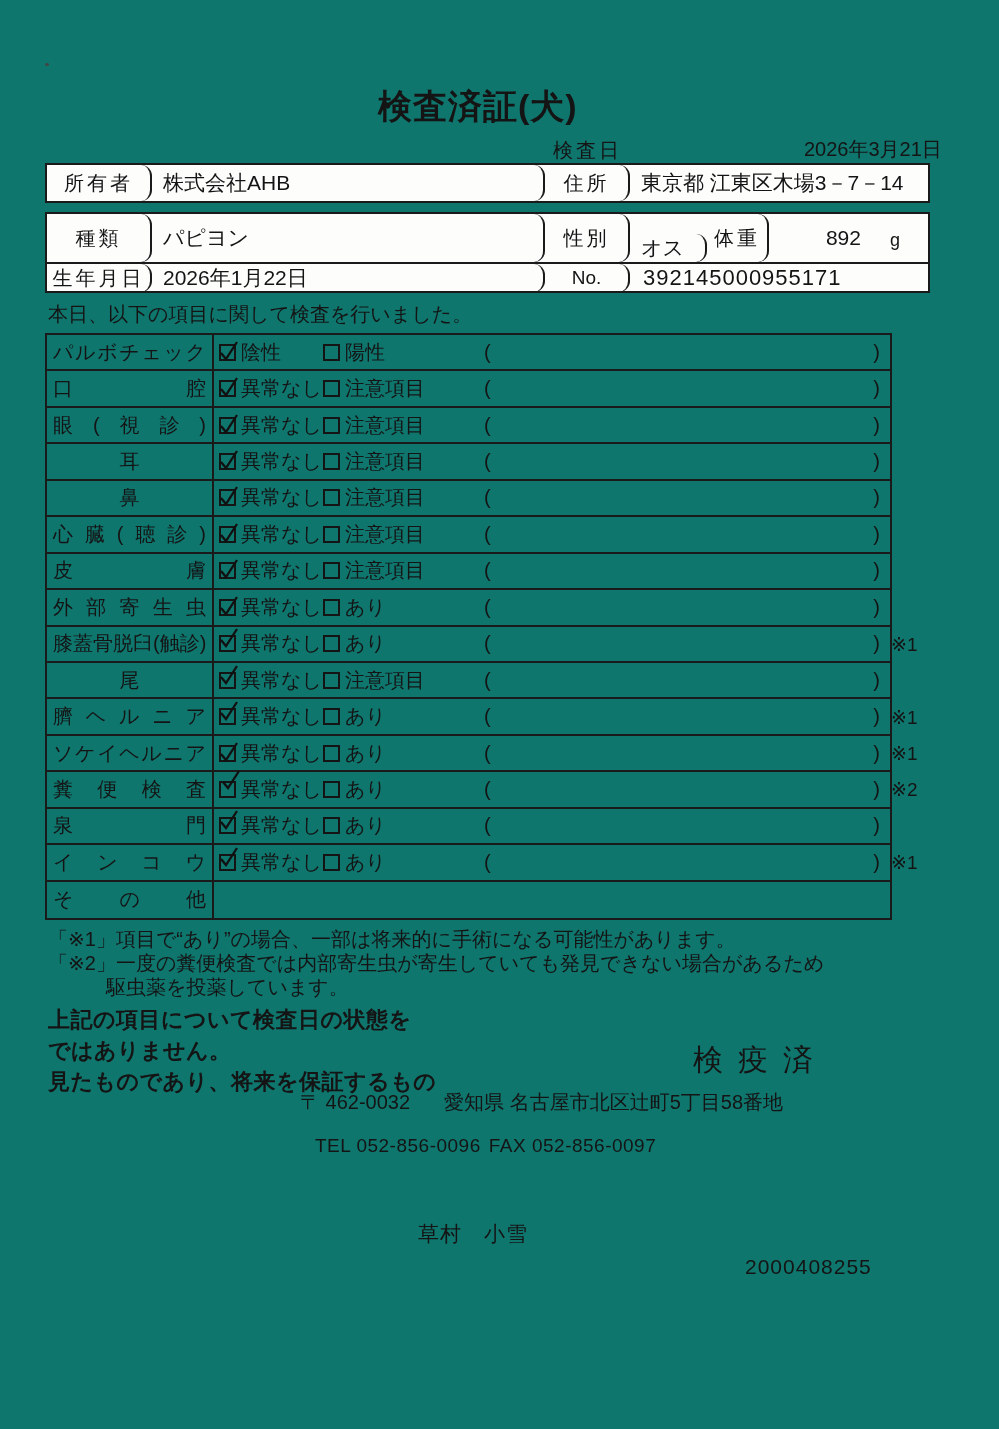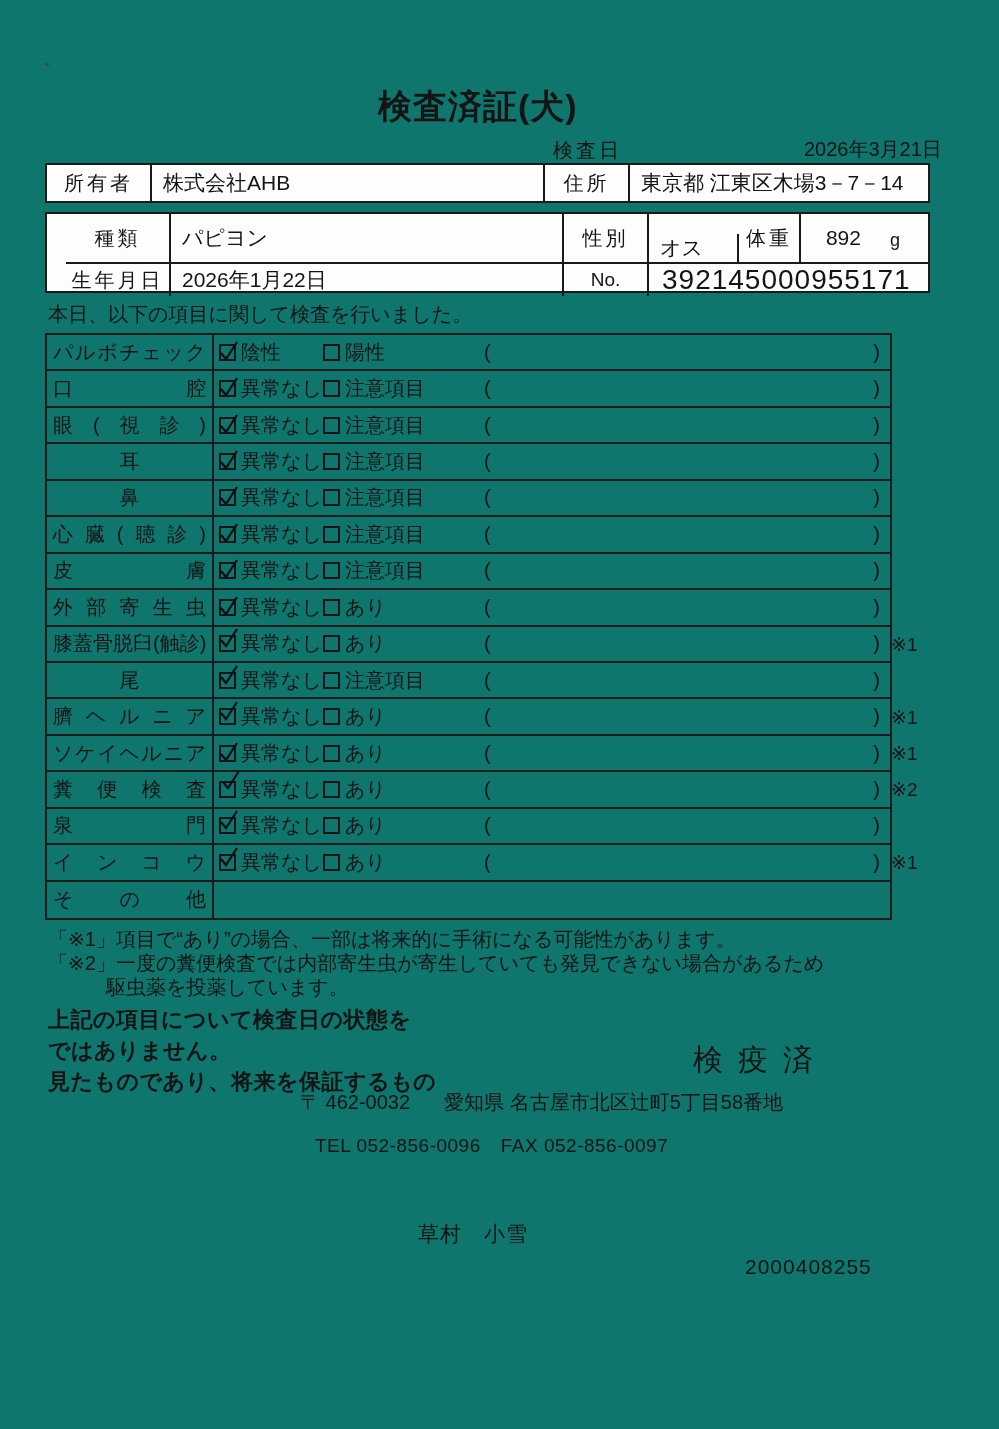--- a/index.html
+++ b/index.html
@@ -12,33 +12,33 @@
   .abs{position:absolute;}
   .speck{position:absolute;left:45px;top:63px;width:4px;height:3px;background:#444;border-radius:50%;}
   .title{left:378px;top:84px;font-size:34px;font-weight:bold;letter-spacing:1px;}
   .insp-label{left:553px;top:137px;font-size:20px;letter-spacing:3px;}
   .insp-date{left:773px;top:136px;font-size:20px;margin-left:31px;}
 
   
   .tbl{position:absolute;border:2px solid #1a1a1a;box-sizing:border-box;display:flex;flex-direction:column;background:#fdfdfc;}
   .trow{display:flex;flex:1;}
   .trow.bb{border-bottom:2px solid #1a1a1a;}
-  .tcell{display:flex;align-items:center;box-sizing:border-box;white-space:nowrap;overflow:visible;}
+  .tcell{display:flex;align-items:center;box-sizing:border-box;white-space:nowrap;overflow:visible;border-radius:11px;}
   .tcell.rb{border-right:2px solid #1a1a1a;}
   .lab{justify-content:center;font-size:20px;letter-spacing:3px;}
   .val{padding-left:11px;font-size:21px;}
 
   .owner-tbl{left:45px;top:163px;width:885px;height:40px;}
-  .pet-tbl{left:45px;top:212px;width:885px;height:81px;padding-left:19px;}
+  .pet-tbl{left:45px;top:212px;width:885px;height:81px;}
   .w-owner{width:105px;} .w-ownerval{width:393px;} .w-addr{width:85px;} .w-addrval{flex:1;}
-  .w-sex{width:90px;margin-top:20px;} .w-wt{width:62px;}
+  .w-sex{width:77px;margin-top:20px;} .w-wt{width:62px;}
   .wt-val{flex:1;justify-content:flex-end;padding-right:28px;gap:29px;}
   .wt-num{font-size:21px;} .wt-unit{font-size:18px;padding-top:4px;}
   .no-lab{letter-spacing:0;font-size:19px;}
-  .no-val{flex:1;padding-left:13px;font-size:28px;letter-spacing:1px;}
+  .no-val{flex:1;padding-left:13px;font-size:22px;letter-spacing:1px;}
 
   .intro{left:48px;top:301px;font-size:20px;}
 
   
   .cl{position:absolute;left:45px;top:333px;width:847px;border:2px solid #1a1a1a;box-sizing:border-box;display:flex;flex-direction:column;}
   .cl-row{display:flex;height:36.45px;box-sizing:border-box;border-bottom:2px solid #1a1a1a;position:relative;}
   .cl-row:last-child{border-bottom:none;}
   .cl-label{width:167px;box-sizing:border-box;border-right:2px solid #1a1a1a;padding:0 6px;font-size:20px;display:flex;align-items:center;white-space:nowrap;}
   .cl-label.justify{justify-content:space-between;}
   .cl-label.center{justify-content:center;}
@@ -52,21 +52,21 @@
   .chk.high{top:-11px;}
   .chk.float{top:-15px;left:-2px;}
   .chk polyline{fill:none;stroke:#101010;stroke-width:2.3;stroke-linejoin:miter;stroke-linecap:butt;}
   .cl-note{position:absolute;right:-43px;top:50%;transform:translateY(-50%);font-size:19px;width:42px;text-align:left;}
 
   .notes{left:48px;top:927px;font-size:20px;line-height:24px;}
   .notes .indent{margin-left:58px;}
   .statement{left:48px;top:1004px;font-size:22px;font-weight:bold;line-height:31px;letter-spacing:0.5px;}
   .stamp{left:693px;top:1040px;font-size:30px;letter-spacing:15px;white-space:nowrap;}
   .postal-row{left:300px;top:1089px;font-size:20px;display:flex;gap:34px;white-space:nowrap;}
-  .tel-row{left:315px;top:1135px;font-size:19px;display:flex;gap:20px;white-space:nowrap;letter-spacing:0.5px;}
+  .tel-row{left:315px;top:1135px;font-size:19px;display:flex;gap:8px;white-space:nowrap;letter-spacing:0.5px;}
   .clinic-name{left:312px;top:1184px;font-size:27px;letter-spacing:1px;}
   .vet-name{left:418px;top:1220px;font-size:21px;letter-spacing:1px;}
   .serial{left:745px;top:1255px;font-size:21px;letter-spacing:1px;}
 </style>
 </head>
 <body>
 
 <div class="page">
 
   <div class="speck"></div>

